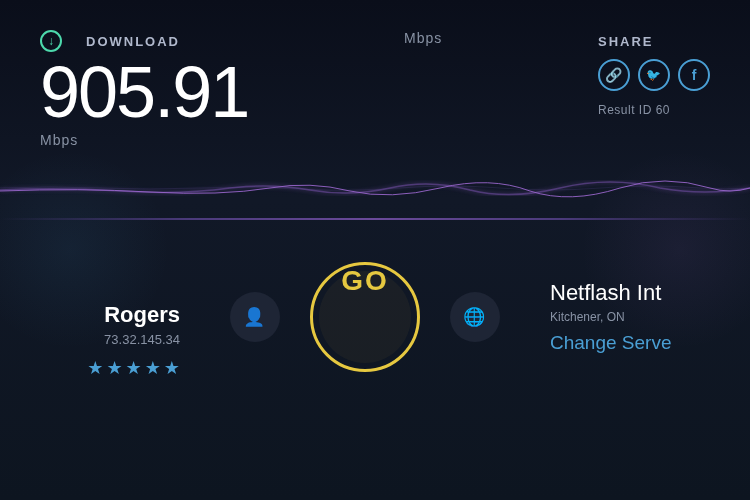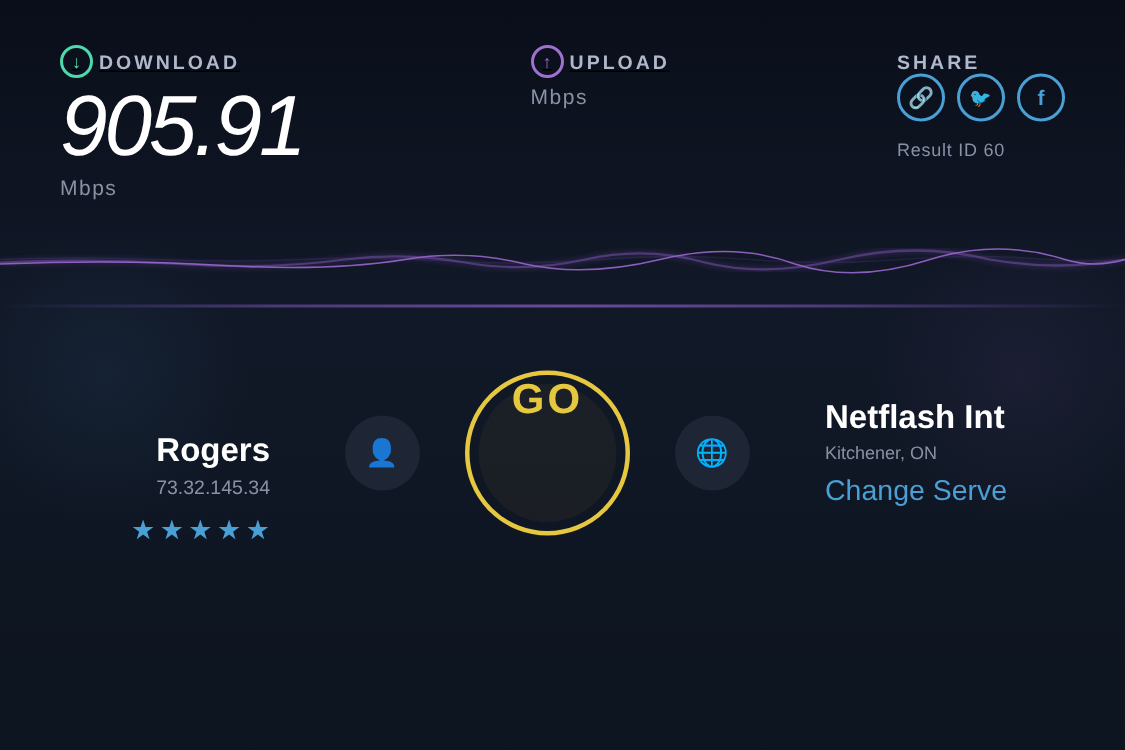--- a/index.html
+++ b/index.html
@@ -31,41 +31,39 @@
 
     .speed-block {
       display: flex;
       flex-direction: column;
       align-items: flex-start;
     }
 
     .speed-label {
       display: flex;
       align-items: center;
-      gap: 4px;
+      gap: 24px;
       margin-bottom: 4px;
-      text-decoration: underline;
     }
 
     .speed-label-text {
       font-size: 13px;
       font-weight: 700;
       letter-spacing: 2px;
       color: #b0b8cc;
       text-transform: uppercase;
     }
 
     .speed-value {
-      font-size: 57px;
+      font-size: 72px;
       font-weight: 300;
       color: #ffffff;
       line-height: 1;
       letter-spacing: -2px;
       margin-bottom: 4px;
-      font-style: italic;
     }
 
     .speed-unit {
       font-size: 14px;
       color: #8892a4;
       letter-spacing: 1px;
     }
 
     
     .dl-icon {
@@ -110,20 +108,21 @@
       align-items: flex-start;
       padding-top: 4px;
     }
 
     .share-title {
       font-size: 13px;
       font-weight: 700;
       letter-spacing: 2px;
       color: #b0b8cc;
       text-transform: uppercase;
+      margin-bottom: 10px;
     }
 
     .share-icons {
       display: flex;
       gap: 8px;
       margin-bottom: 12px;
     }
 
     .share-icon-btn {
       width: 32px;
@@ -276,21 +275,21 @@
     
     .right-info {
       display: flex;
       flex-direction: column;
       align-items: flex-start;
       min-width: 160px;
     }
 
     .server-name {
       font-size: 22px;
-      font-weight: 700;
+      font-weight: 400;
       color: #ffffff;
       margin-bottom: 4px;
     }
 
     .server-location {
       font-size: 12px;
       color: #8892a4;
       margin-bottom: 8px;
     }
 
@@ -334,24 +333,20 @@
     <div class="speed-block">
       <div class="speed-label">
         <div class="dl-icon"></div>
         <span class="speed-label-text">DOWNLOAD</span>
       </div>
       <div class="speed-value">905.91</div>
       <div class="speed-unit">Mbps</div>
     </div>
 
     <div class="speed-block">
-      <div class="speed-label">
-        <div class="ul-icon"></div>
-        <span class="speed-label-text">UPLOAD</span>
-      </div>
       <div class="speed-unit">Mbps</div>
     </div>
 
     <div class="share-block">
       <div class="share-title">SHARE</div>
       <div class="share-icons">
         <div class="share-icon-btn link">
           <span>🔗</span>
         </div>
         <div class="share-icon-btn twitter">

